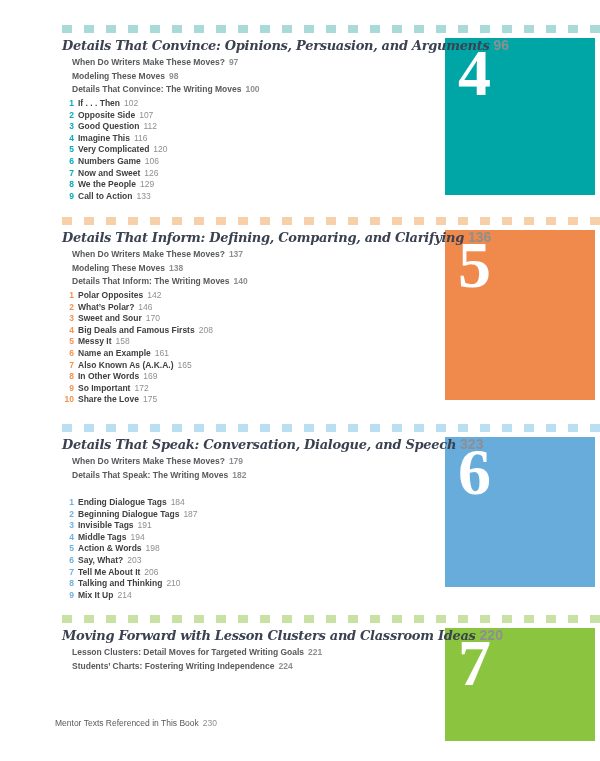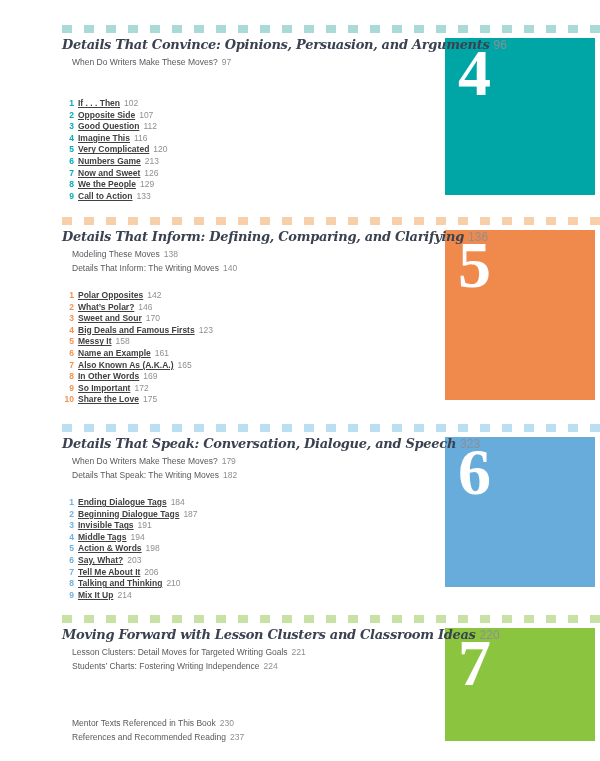--- a/index.html
+++ b/index.html
@@ -20,57 +20,56 @@
   .numeral {
     display:block; font-family:"Liberation Serif", serif; font-weight:bold;
     color:#ffffff; font-size:66px; line-height:0.98; padding:3px 0 0 13px;
   }
   .sec-title {
     position:absolute; left:62px; top:12px; white-space:nowrap;
     font-family:"DejaVu Serif", serif; font-style:italic; font-weight:bold;
     font-size:13px; color:#3a4150; letter-spacing:-0.3px;
   }
   .sec-title .pg {
-    font-family:"Liberation Sans", sans-serif; font-style:normal; font-weight:normal;
-    font-size:12px; color:#8d8f92; margin-left:4px; letter-spacing:0;
-  }
-  .subs { position:absolute; left:72px; top:31px; }
+    font-family:"Liberation Sans", sans-serif; font-style:normal; font-weight:bold;
+    font-size:14px; color:#8d8f92; margin-left:4px; letter-spacing:0;
+  }
+  .subs { position:absolute; left:72px; top:31px;font-weight:bold; }
   .sub { font-size:8.5px; color:#58595b; line-height:13.7px; white-space:nowrap; }
   .sub .pg { color:#8d8f92; margin-left:4px; }
   .moves { position:absolute; left:61px; top:73px; }
   .move { display:flex; font-size:8.5px; line-height:11.6px; white-space:nowrap; }
   .move .n { width:13px; text-align:right; font-weight:bold; color:var(--accent); margin-right:4px; flex:none; }
-  .move .t { font-weight:bold; color:#404042;text-decoration:underline; }
+  .move .t { font-weight:bold; color:#404042; }
   .move .pg { color:#8d8f92; margin-left:4px; }
-  .footer { position:absolute; left:72px; top:717px; }
+  .footer { position:absolute; left:55px; top:717px; }
 </style>
 </head>
 <body>
 
 <div class="page" id="page">
 
   <div class="footer">
     <div class="sub">
       <span>Mentor Texts Referenced in This Book</span><span class="pg">230</span>
     </div>
-    <div class="sub">
-      <span>References and Recommended Reading</span><span class="pg">237</span>
-    </div>
   </div>
 
 <div class="section" style="top: 25px; --block: #00a5a6; --dash: #a9dad7; --accent: #00aebb;">
       <div class="dash-row"></div>
       <div class="num-block" style="height: 157px;">
         <span class="numeral">4</span>
       </div>
       <div class="sec-title">
         <span>Details That Convince: Opinions, Persuasion, and Arguments</span><span class="pg">96</span>
       </div>
       <div class="subs">
         <div class="sub"><span>When Do Writers Make These Moves?</span><span class="pg">97</span></div>
+        <div class="sub"><span>Modeling These Moves</span><span class="pg">98</span></div>
+        <div class="sub"><span>Details That Convince: The Writing Moves</span><span class="pg">100</span></div>
       </div>
       <div class="moves">
         <div class="move">
           <span class="n">1</span>
           <span class="t">If . . . Then</span>
           <span class="pg">102</span>
         </div>
         <div class="move">
           <span class="n">2</span>
           <span class="t">Opposite Side</span>
@@ -87,21 +86,21 @@
           <span class="pg">116</span>
         </div>
         <div class="move">
           <span class="n">5</span>
           <span class="t">Very Complicated</span>
           <span class="pg">120</span>
         </div>
         <div class="move">
           <span class="n">6</span>
           <span class="t">Numbers Game</span>
-          <span class="pg">213</span>
+          <span class="pg">106</span>
         </div>
         <div class="move">
           <span class="n">7</span>
           <span class="t">Now and Sweet</span>
           <span class="pg">126</span>
         </div>
         <div class="move">
           <span class="n">8</span>
           <span class="t">We the People</span>
           <span class="pg">129</span>
@@ -115,20 +114,21 @@
     </div>
     <div class="section" style="top: 217px; --block: #f0894c; --dash: #f7d0aa; --accent: #f3924e;">
       <div class="dash-row"></div>
       <div class="num-block" style="height: 170px;">
         <span class="numeral">5</span>
       </div>
       <div class="sec-title">
         <span>Details That Inform: Defining, Comparing, and Clarifying</span><span class="pg">136</span>
       </div>
       <div class="subs">
+        <div class="sub"><span>When Do Writers Make These Moves?</span><span class="pg">137</span></div>
         <div class="sub"><span>Modeling These Moves</span><span class="pg">138</span></div>
         <div class="sub"><span>Details That Inform: The Writing Moves</span><span class="pg">140</span></div>
       </div>
       <div class="moves">
         <div class="move">
           <span class="n">1</span>
           <span class="t">Polar Opposites</span>
           <span class="pg">142</span>
         </div>
         <div class="move">
@@ -137,21 +137,21 @@
           <span class="pg">146</span>
         </div>
         <div class="move">
           <span class="n">3</span>
           <span class="t">Sweet and Sour</span>
           <span class="pg">170</span>
         </div>
         <div class="move">
           <span class="n">4</span>
           <span class="t">Big Deals and Famous Firsts</span>
-          <span class="pg">123</span>
+          <span class="pg">208</span>
         </div>
         <div class="move">
           <span class="n">5</span>
           <span class="t">Messy It</span>
           <span class="pg">158</span>
         </div>
         <div class="move">
           <span class="n">6</span>
           <span class="t">Name an Example</span>
           <span class="pg">161</span>

